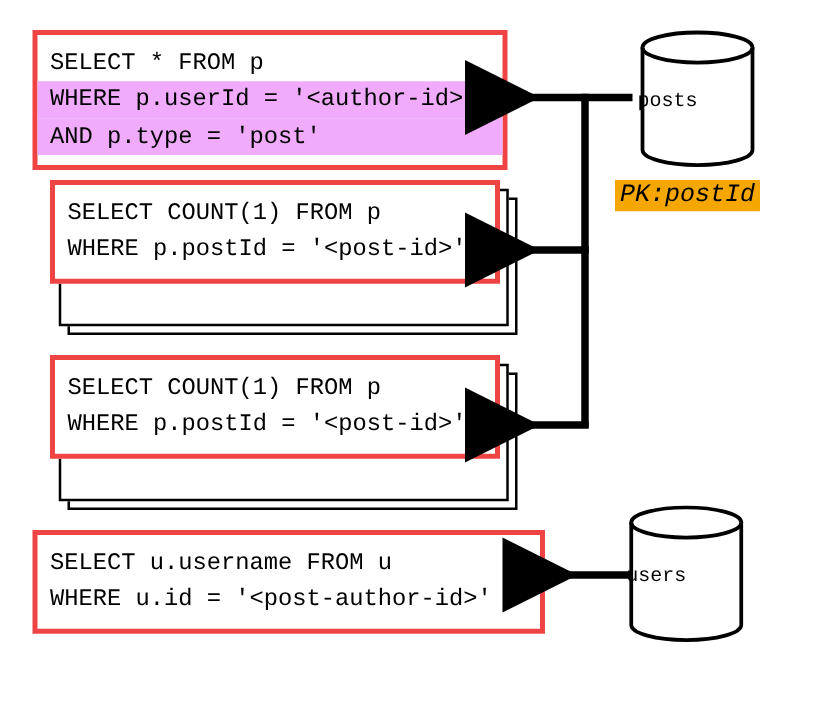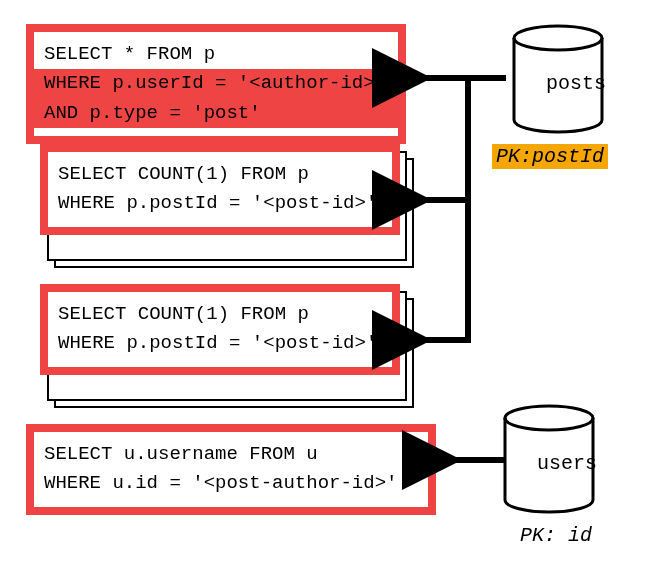--- a/index.html
+++ b/index.html
@@ -8,48 +8,48 @@
     background: #fff;
     width: 659px;
     height: 573px;
     position: relative;
   }
   .diagram { position: relative; width: 100%; height: 100%; }
 
   
   .qbox {
     position: absolute;
-    border: 8px solid #ef4444;
+    border: 4px solid #ef4444;
     background: #fff;
     padding: 8px 10px;
     font-size: 19px;
     line-height: 1.55;
   }
   .qbox .line { white-space: pre; }
-  .hl { background: #ef4444; display: inline-block; padding: 0 2px; }
+  .hl { background: #f0abfc; display: inline-block; padding: 0 2px; }
 
   
   .stack-shadow {
     position: absolute;
     border: 2px solid #000;
     background: #fff;
   }
 
   
   .db {
     position: absolute;
     width: 96px;
     text-align: center;
   }
   .db svg { display: block; margin: 0 auto; }
   .db-label {
     position: absolute;
     width: 100%;
-    text-align: right;
-    font-size: 20px;
+    text-align: left;
+    font-size: 16px;
     top: 48px;
     left: 0;
   }
   .pk {
     position: absolute;
     font-size: 20px;
     white-space: nowrap;
     font-style: italic;
   }
   .pk.hlp { background: #f5a600; padding: 1px 4px; }
@@ -104,23 +104,20 @@
 </div>
 
 <div class="db" style="left:501px; top:404px;">
   <svg width="96" height="110" viewBox="0 0 96 110">
     <ellipse cx="48" cy="14" rx="44" ry="12" fill="#fff" stroke="#000" stroke-width="3"></ellipse>
     <path d="M4 14 L4 96 A44 12 0 0 0 92 96 L92 14" fill="#fff" stroke="#000" stroke-width="3"></path>
     <path d="M4 14 A44 12 0 0 0 92 14" fill="none" stroke="#000" stroke-width="3"></path>
   </svg>
   <div class="db-label">users</div>
 </div>
-<div class="pk" style="left:520px; top:524px;">
-  <span>PK:</span> <span>id</span>
-</div>
 
 <svg class="arrows">
   <defs>
     <marker id="ah" markerWidth="12" markerHeight="12" refX="2" refY="5" orient="auto">
       <path d="M10 0 L0 5 L10 10 Z" fill="#000"></path>
     </marker>
   </defs>
 
   <line x1="468" y1="78" x2="468" y2="342" stroke="#000" stroke-width="6"></line>
 

